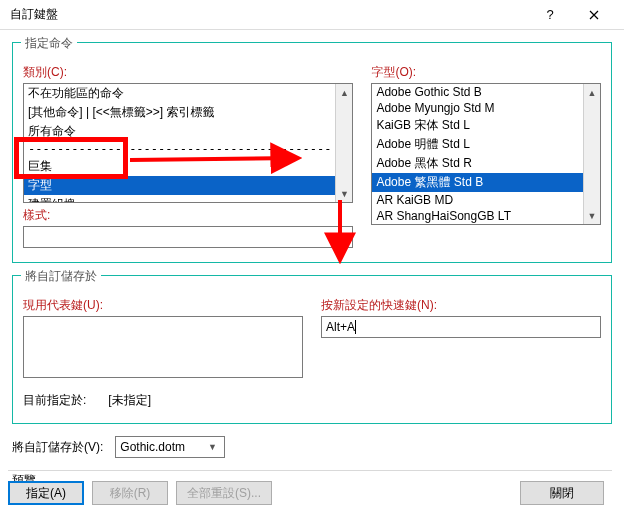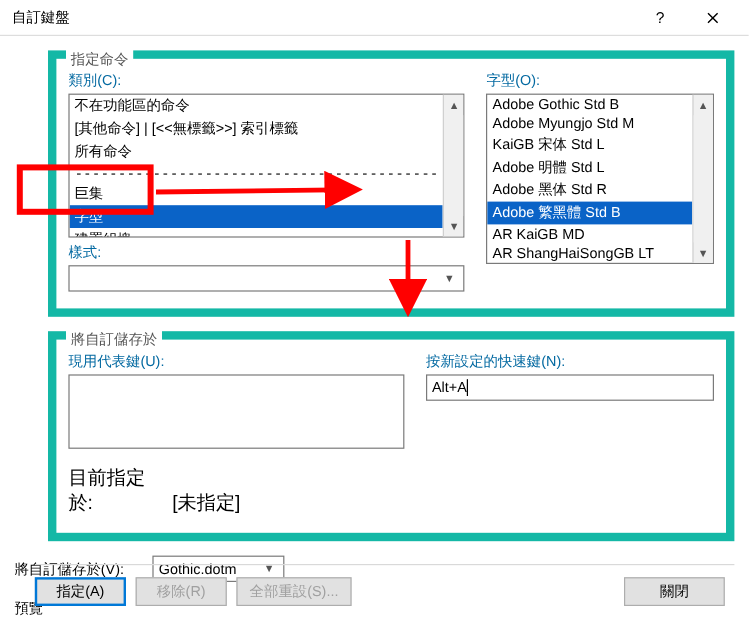--- a/index.html
+++ b/index.html
@@ -8,26 +8,26 @@
 
 
 .titlebar { height: 30px; border-bottom: 1px solid #ddd; display: flex; align-items: center; padding: 0 8px 0 10px; font-size: 12px; color: #000; }
 .titlebar .title { flex: 1; }
 .titlebar .tbtn { width: 44px; height: 28px; display: flex; align-items: center; justify-content: center; font-size: 13px; color: #000; }
 .titlebar .tbtn.close svg { width: 10px; height: 10px; }
 
 .client { padding: 6px 12px 10px 12px; position: relative; }
 
 
-.groupbox { border: 7px solid #14b8a6; margin-top: 6px; padding: 10px 10px 14px 10px; position: relative; margin-left: 28px; }
+.groupbox { border: 1px solid #14b8a6; margin-top: 6px; padding: 21px 10px 14px 10px; position: relative; }
 .gbtitle { position: absolute; top: -8px; left: 8px; background: #fff; padding: 0 4px; font-size: 12px; color: #555; }
 
 .row { display: flex; gap: 18px; }
 .col { flex: 1; display: flex; flex-direction: column; }
-.lab { font-size: 12px; color: #0369a1; margin-bottom: 2px; }
+.lab { font-size: 12px; color: #b91c1c; margin-bottom: 2px; }
 
 
 .listbox { border: 1px solid #7a7a7a; background: #fff; font-size: 12px; height: 120px; display: flex; position: relative; }
 .listbox .items { flex: 1; overflow: hidden; }
 .listbox .it { padding: 1px 4px; white-space: nowrap; cursor: default; color: #000; }
 .listbox .it.sel { background: #0a63c7; color: #ffffff; }
 .listbox .it.dash { overflow: hidden; text-overflow: clip; letter-spacing: 0; font-family: monospace; }
 .scroll { width: 17px; background: #f0f0f0; border-left: 1px solid #d0d0d0; display: flex; flex-direction: column; align-items: center; }
 .scroll .arr { width: 100%; height: 17px; display: flex; align-items: center; justify-content: center; color: #555; font-size: 9px; }
 .scroll .track { flex: 1; width: 100%; background: #f0f0f0; }
@@ -35,31 +35,31 @@
 .combo { border: 1px solid #7a7a7a; height: 22px; display: flex; align-items: center; padding: 0 4px; font-size: 12px; background: #fff; }
 .combo .val { flex: 1; }
 .combo .cd { width: 16px; text-align: center; color: #555; font-size: 9px; }
 .combo.small { width: 110px; }
 
 
 .txtfield { border: 1px solid #7a7a7a; background: #fff; height: 62px; font-size: 12px; padding: 2px 4px; }
 .input { border: 1px solid #7a7a7a; background: #fff; height: 22px; font-size: 12px; padding: 2px 4px; display: flex; align-items: center; }
 .input .cursor { border-right: 1px solid #000; height: 14px; animation: none; }
 
-.statusline { font-size: 16px; margin-top: 14px; }
+.statusline { font-size: 12px; margin-top: 14px; }
 .sl-l { color:#000; display:inline-block; width: 82px; }
 .sl-v { color:#000; }
 
-.savein { display: flex; align-items: center; gap: 24px; margin-top: 12px; font-size: 12px; }
+.savein { display: flex; align-items: center; gap: 12px; margin-top: 12px; font-size: 12px; }
 
 .preview { margin-top: 14px; font-size: 12px; }
 .preview .bar { height: 30px; }
 
 
-.footer { position: absolute; left: 29px; right: 12px; bottom: 10px; display: flex; align-items: flex-end; border-top: 1px solid #d9d9d9; padding-top: 10px; }
+.footer { position: absolute; left: 8px; right: 12px; bottom: 10px; display: flex; align-items: flex-end; border-top: 1px solid #d9d9d9; padding-top: 10px; }
 .btn { min-width: 76px; height: 24px; border: 1px solid #adadad; background: #e1e1e1; font-size: 12px; padding: 0 10px; display: inline-flex; align-items: center; justify-content: center; margin-right: 8px; color: #000; }
 .btn.primary { border: 2px solid #0078d7; background: #e1e1e1; }
 .btn.dis { color: #a0a0a0; }
 .spacer { flex: 1; }
 
 
 .redbox { position: absolute; border: 5px solid #ff0000; pointer-events: none; }
 
 
 .overlay { position: absolute; left: 0; top: 0; pointer-events: none; }

